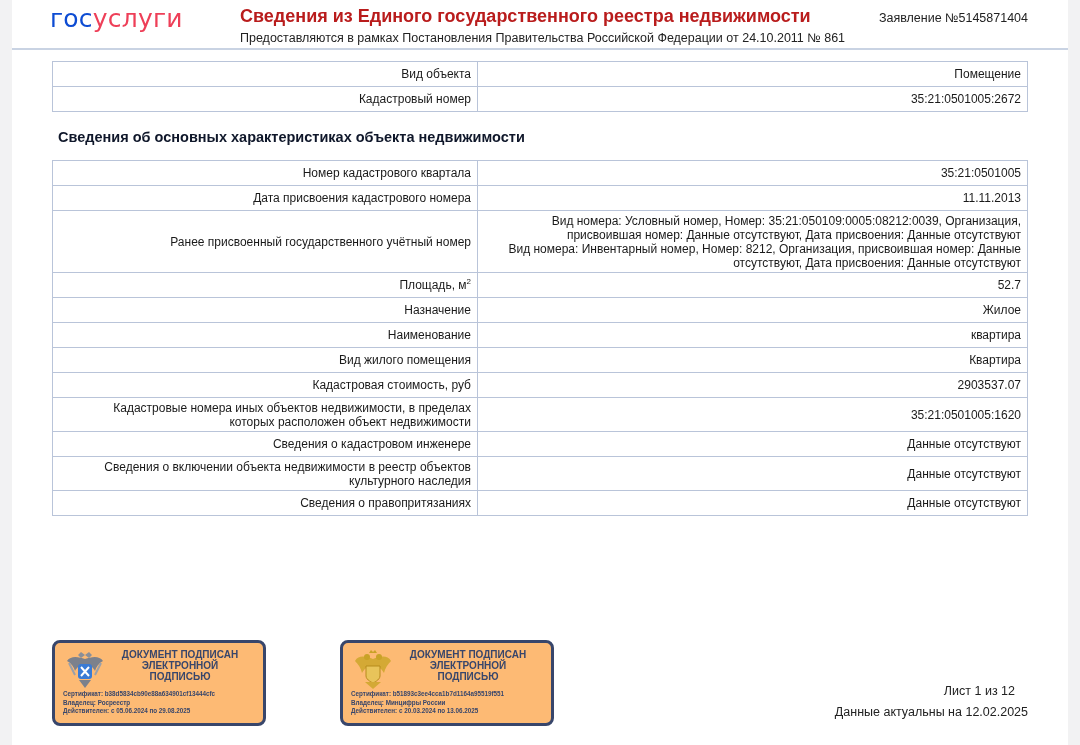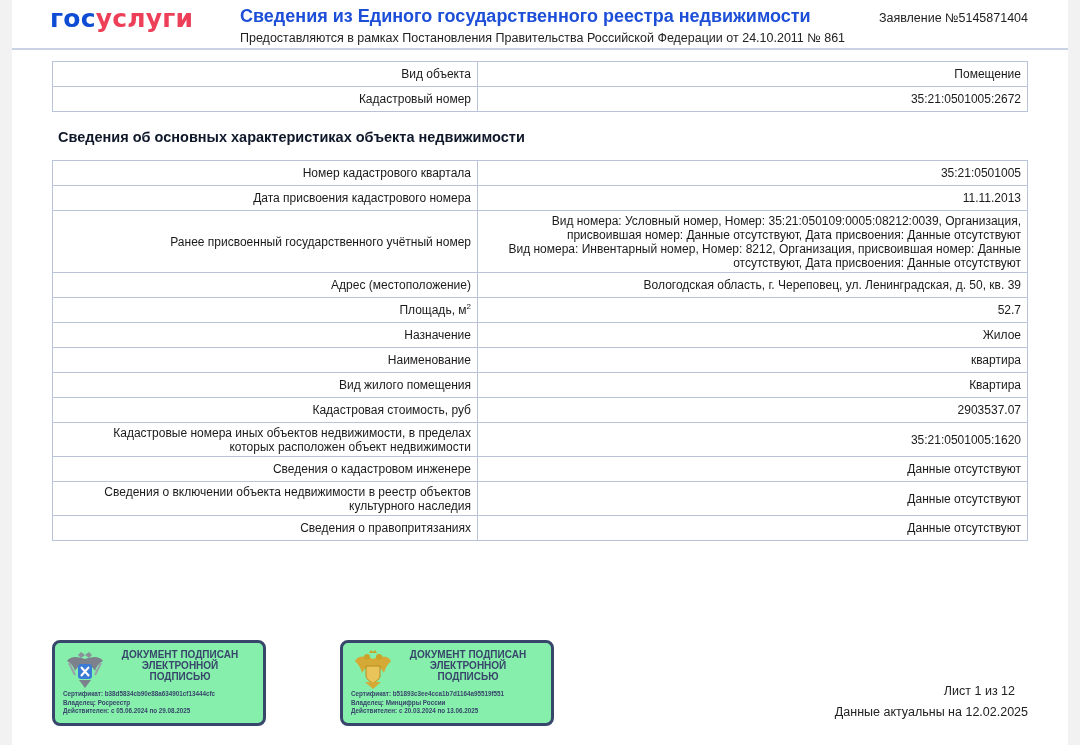--- a/index.html
+++ b/index.html
@@ -13,28 +13,28 @@
   .page {
     position: absolute; left: 12px; top: 0; width: 1056px; height: 745px;
     background: #ffffff;
   }
   .header {
     position: absolute; left: 0; top: 0; width: 1056px; height: 48px;
     border-bottom: 2px solid #c9d3e3;
   }
   .logo {
     position: absolute; left: 38px; top: 4px;
-    font-family: "DejaVu Sans", sans-serif; font-weight: bold;
+    font-family: "DejaVu Sans", sans-serif; font-weight: normal;
     font-size: 25px; letter-spacing: 0.2px;
   }
   .logo .gos { color: #0d4cd3; }
   .logo .uslugi { color: #ee3f58; }
   .doc-title {
     position: absolute; left: 228px; top: 6px;
-    font-size: 18px; font-weight: bold; color: #1d4ed8;
+    font-size: 18px; font-weight: bold; color: #b91c1c;
   }
   .doc-subtitle {
     position: absolute; left: 228px; top: 31px;
     font-size: 12.5px; color: #222;
   }
   .statement {
     position: absolute; right: 40px; top: 11px;
     font-size: 12.5px; color: #222;
   }
   table.info {
@@ -57,21 +57,21 @@
   #table-object { top: 61px; }
   #table-main { top: 160px; }
   .section-title {
     position: absolute; left: 46px; top: 129px;
     font-size: 14.5px; font-weight: bold; color: #0f172a;
   }
   sup { font-size: 8px; line-height: 0; }
   .stamp {
     position: absolute; top: 640px; width: 208px; height: 80px;
     border: 3px solid #38466b; border-radius: 8px;
-    background: #86efac;
+    background: #fdba74;
   }
   #stamp-1 { left: 40px; }
   #stamp-2 { left: 328px; }
   .stamp .emblem {
     position: absolute; left: 10px; top: 6px; width: 40px; height: 42px;
   }
   .stamp .stamp-title {
     position: absolute; left: 50px; top: 6px; width: 150px;
     text-align: center; font-weight: bold; font-size: 10px; line-height: 11px;
     color: #38466b; text-transform: uppercase;
@@ -128,24 +128,20 @@
       <td>11.11.2013</td>
     </tr>
     <tr class="tall4">
       <td class="k">Ранее присвоенный государственного учётный номер</td>
       <td>
         <div>Вид номера: Условный номер, Номер: 35:21:050109:0005:08212:0039, Организация,</div>
         <div>присвоившая номер: Данные отсутствуют, Дата присвоения: Данные отсутствуют</div>
         <div>Вид номера: Инвентарный номер, Номер: 8212, Организация, присвоившая номер: Данные</div>
         <div>отсутствуют, Дата присвоения: Данные отсутствуют</div>
       </td>
-    </tr>
-    <tr>
-      <td class="k">Адрес (местоположение)</td>
-      <td>Вологодская область, г. Череповец, ул. Ленинградская, д. 50, кв. 39</td>
     </tr>
     <tr>
       <td class="k"><span>Площадь, м</span><sup>2</sup></td>
       <td>52.7</td>
     </tr>
     <tr>
       <td class="k">Назначение</td>
       <td>Жилое</td>
     </tr>
     <tr>

